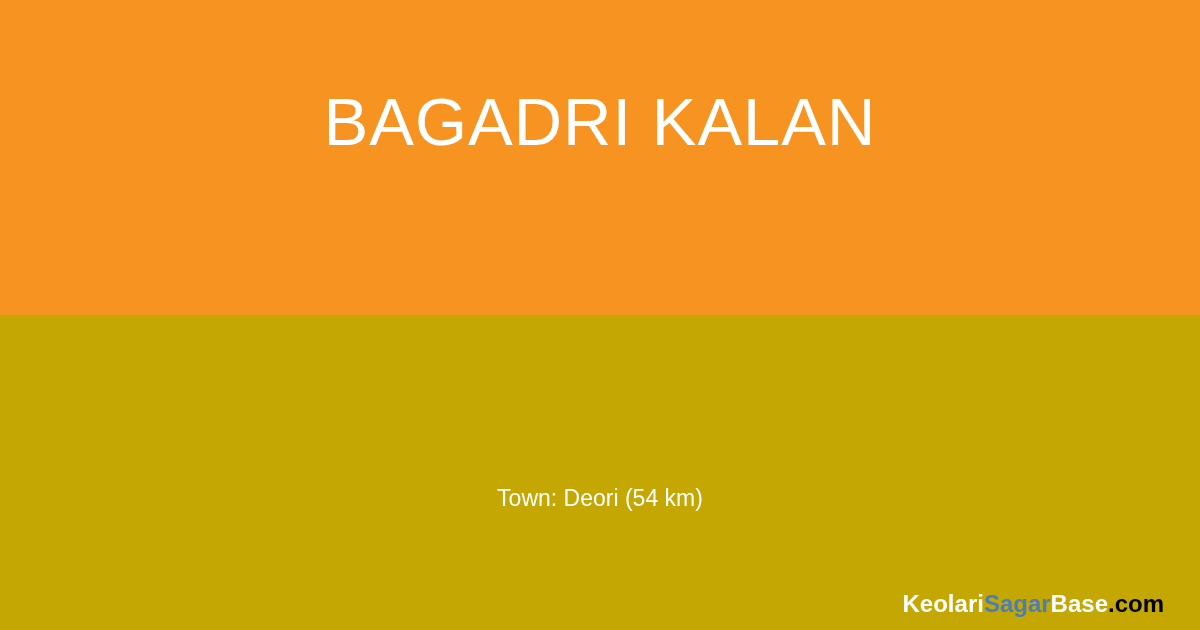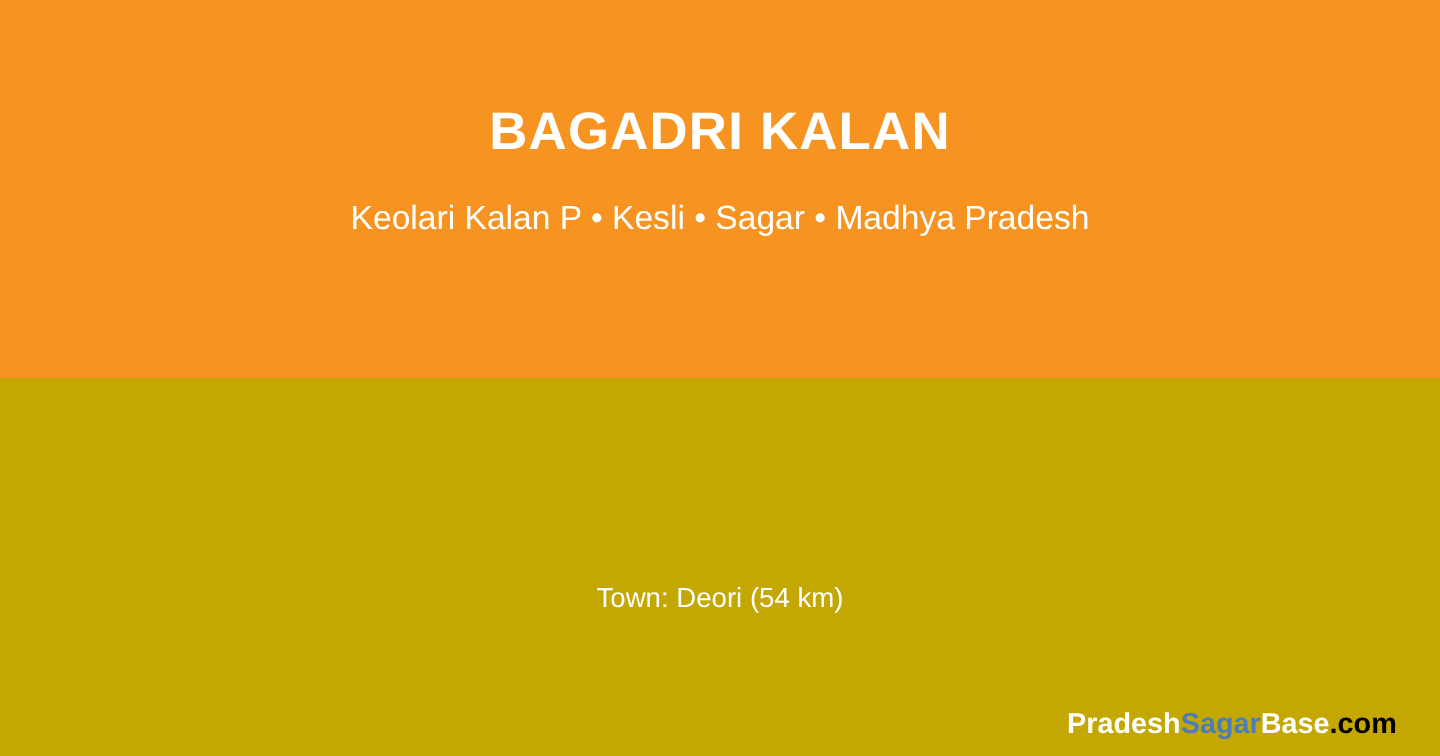--- a/index.html
+++ b/index.html
@@ -28,22 +28,22 @@
     background: #f79421;
     display: flex;
     flex-direction: column;
     align-items: center;
     justify-content: flex-start;
   }
   .title {
     margin: 0;
     padding: 0;
     color: #ffffff;
-    font-size: 44px;
-    font-weight: bold;
+    font-size: 67px;
+    font-weight: normal;
     letter-spacing: 1px;
     line-height: 1;
     text-align: left;
     margin-top: 88px;
   }
   .subtitle {
     margin: 0;
     padding: 0;
     margin-top: 33px;
     color: #ffffff;
@@ -82,24 +82,23 @@
   .brand .b-base { color: #ffffff; text-align: center; }
   .brand .b-com { color: #000000; text-align: right; }
 </style>
 </head>
 <body>
 
 <div class="card">
 
   <div class="header">
     <h1 class="title">BAGADRI KALAN</h1>
-    <div class="subtitle">Keolari Kalan P • Kesli • Sagar • Madhya Pradesh</div>
   </div>
 
   <div class="body-area">
     <div class="town-line">Town: Deori (54 km)</div>
   </div>
 
   <div class="brand">
-    <span class="b-village">Pradesh</span><span class="b-data">Sagar</span><span class="b-base">Base</span><span class="b-com">.com</span>
+    <span class="b-village">Keolari</span><span class="b-data">Sagar</span><span class="b-base">Base</span><span class="b-com">.com</span>
   </div>
 
 </div>
 
 </body></html>

